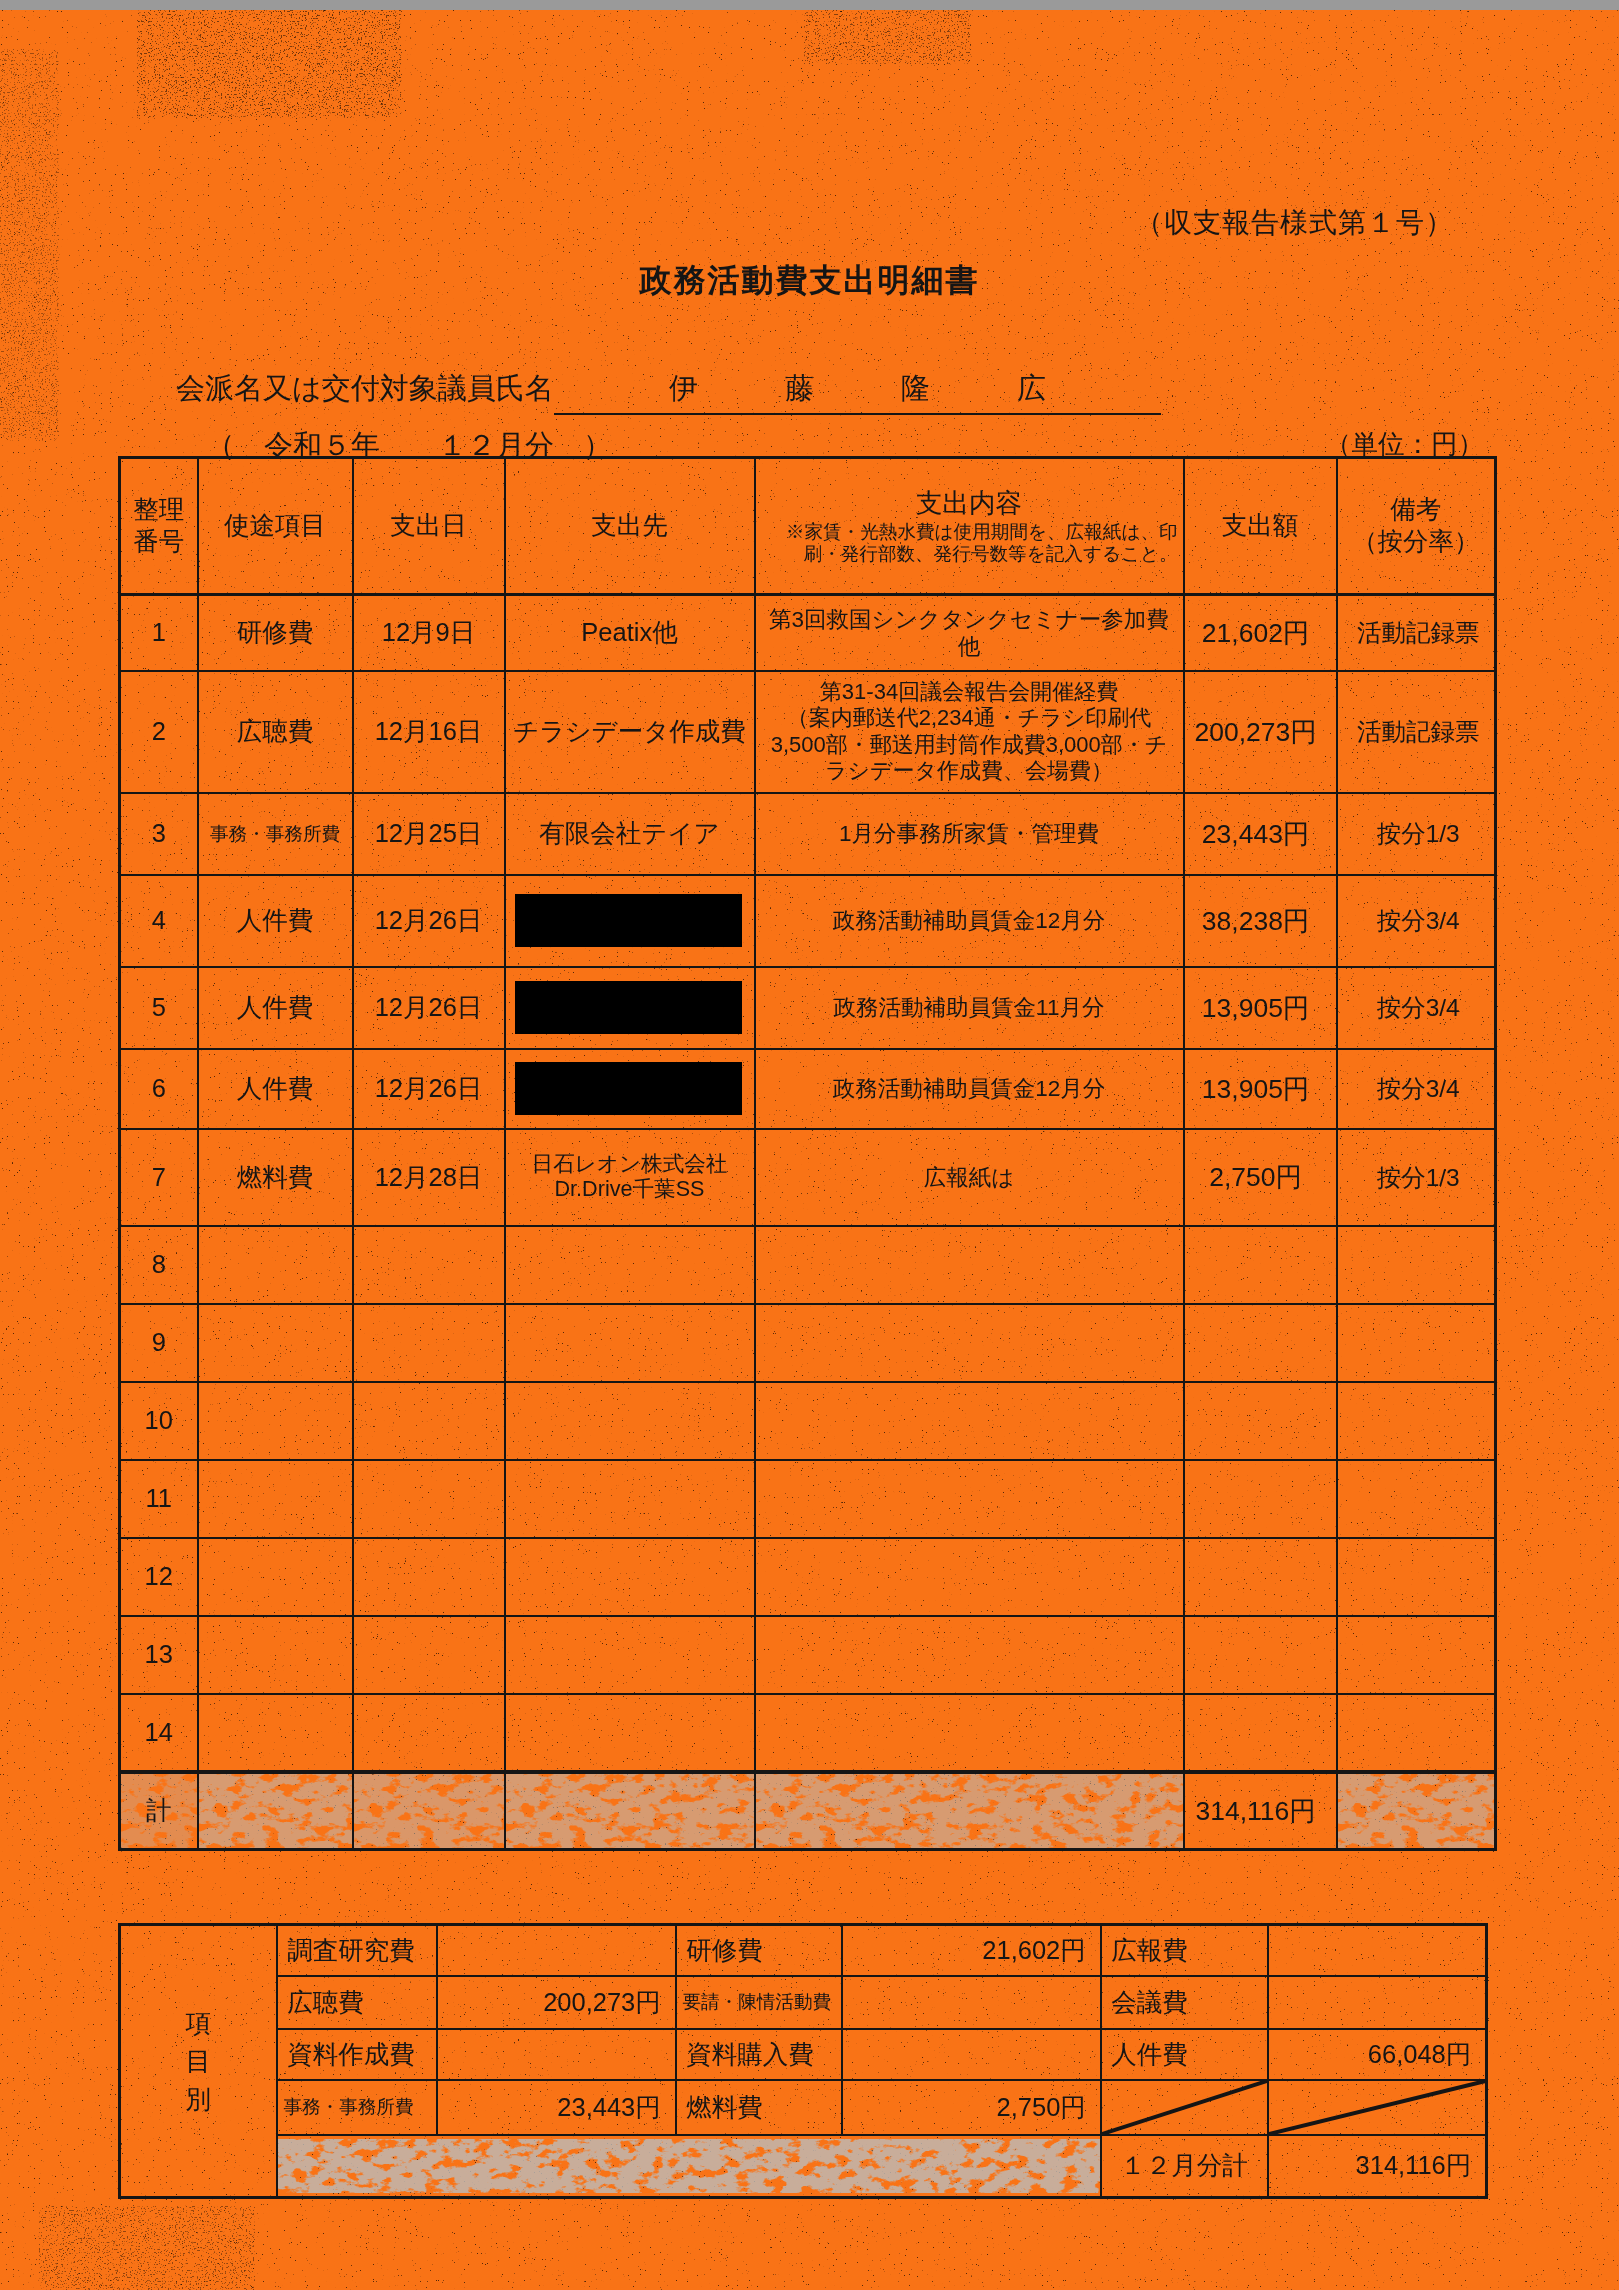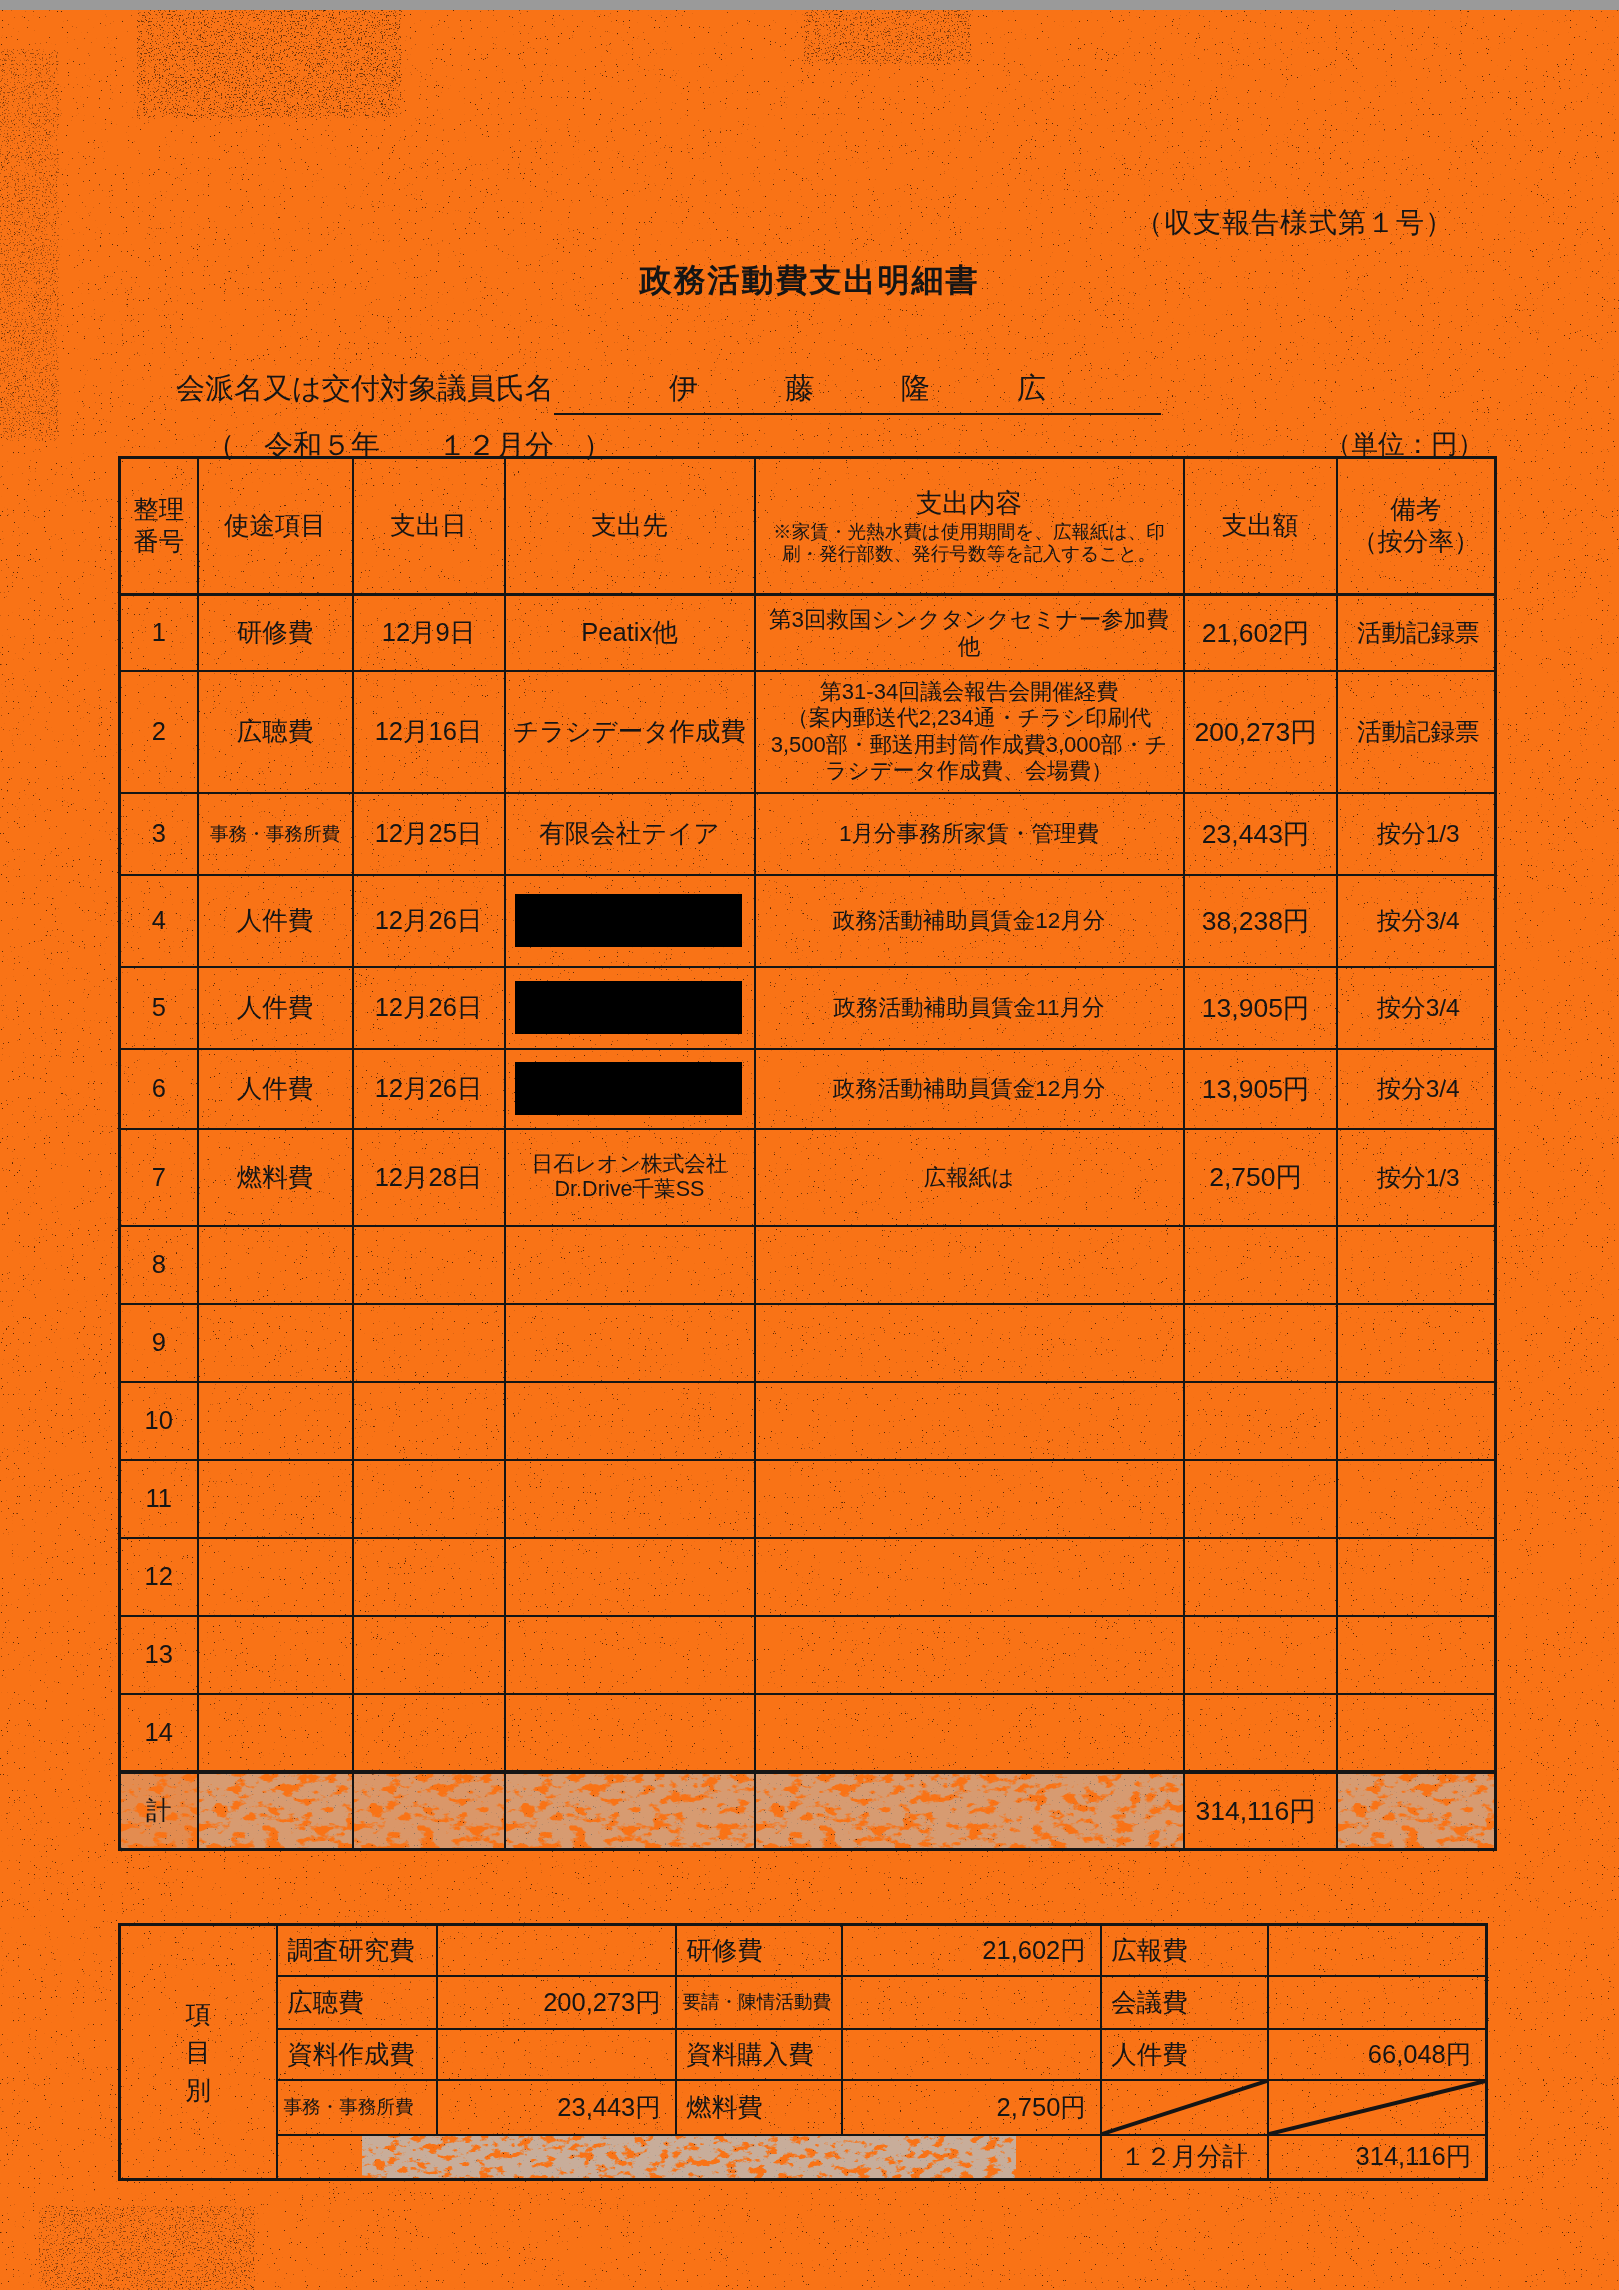--- a/index.html
+++ b/index.html
@@ -23,21 +23,21 @@
   .unit-note{position:absolute;top:416px;left:1325px;font-size:26.5px;}
 
   
   table{border-collapse:collapse;table-layout:fixed;}
   .mt{position:absolute;top:446px;left:118px;width:1376px;border:3.9px solid #151515;}
   .mt td{border:2px solid #151515;border-top-width:2.9px;border-bottom-width:2.9px;
          vertical-align:middle;text-align:center;overflow:hidden;}
   .mt .hdr td{border-bottom-width:3.9px;}
   .h{font-size:25.5px;white-space:pre-line;line-height:1.25;}
   .h-title{font-size:26.5px;text-align:center;}
-  .h-note{font-size:18.6px;text-align:center;line-height:1.2;padding:0 3.9px 2px 3.9px;}
+  .h-note{font-size:18.6px;text-align:right;line-height:1.2;padding:0 3.9px 2px 3.9px;}
   .c-no{font-size:25.5px;}
   .c-cat{font-size:25.5px;}
   .c-cat.sm{font-size:18.6px;}
   .c-date{font-size:25.5px;}
   .c-payee{text-align:left;font-size:25.5px;line-height:1.15;padding:2px 5.9px;}
   .c-payee.sm2{font-size:21.6px;}
   .c-detail{text-align:left;font-size:22.5px;line-height:1.2;padding:3.9px 7.8px;white-space:pre-line;}
   .c-amount{text-align:right;font-size:26.5px;padding-right:9.8px;}
   .c-remarks{text-align:left;font-size:24.5px;padding-left:5.9px;}
   .redact{display:block;width:227px;height:53px;background:#000;margin:2px 2px 2px 3.9px;}
@@ -355,21 +355,21 @@
         <svg class="slash" viewBox="0 0 100 100" preserveAspectRatio="none">
               <line x1="0" y1="100" x2="100" y2="0" stroke="#151515" stroke-width="4" vector-effect="non-scaling-stroke"></line>
             </svg>
       </td>
       <td class="diag">
         <svg class="slash" viewBox="0 0 100 100" preserveAspectRatio="none">
               <line x1="0" y1="100" x2="100" y2="0" stroke="#151515" stroke-width="4" vector-effect="non-scaling-stroke"></line>
             </svg>
       </td>
     </tr>
-    <tr style="height:45px">
+    <tr style="height:63px">
       <td class="rel" colspan="4">
         <svg class="smud" viewBox="0 0 838 54.5" width="821" height="53">
               <rect width="100%" height="100%" filter="url(#fSmudge)" opacity="0.8"></rect>
             </svg>
       </td>
       <td class="s-total-label">１２月分計</td>
       <td class="s-val">314,116円</td>
     </tr>
     </tbody>
   </table>

